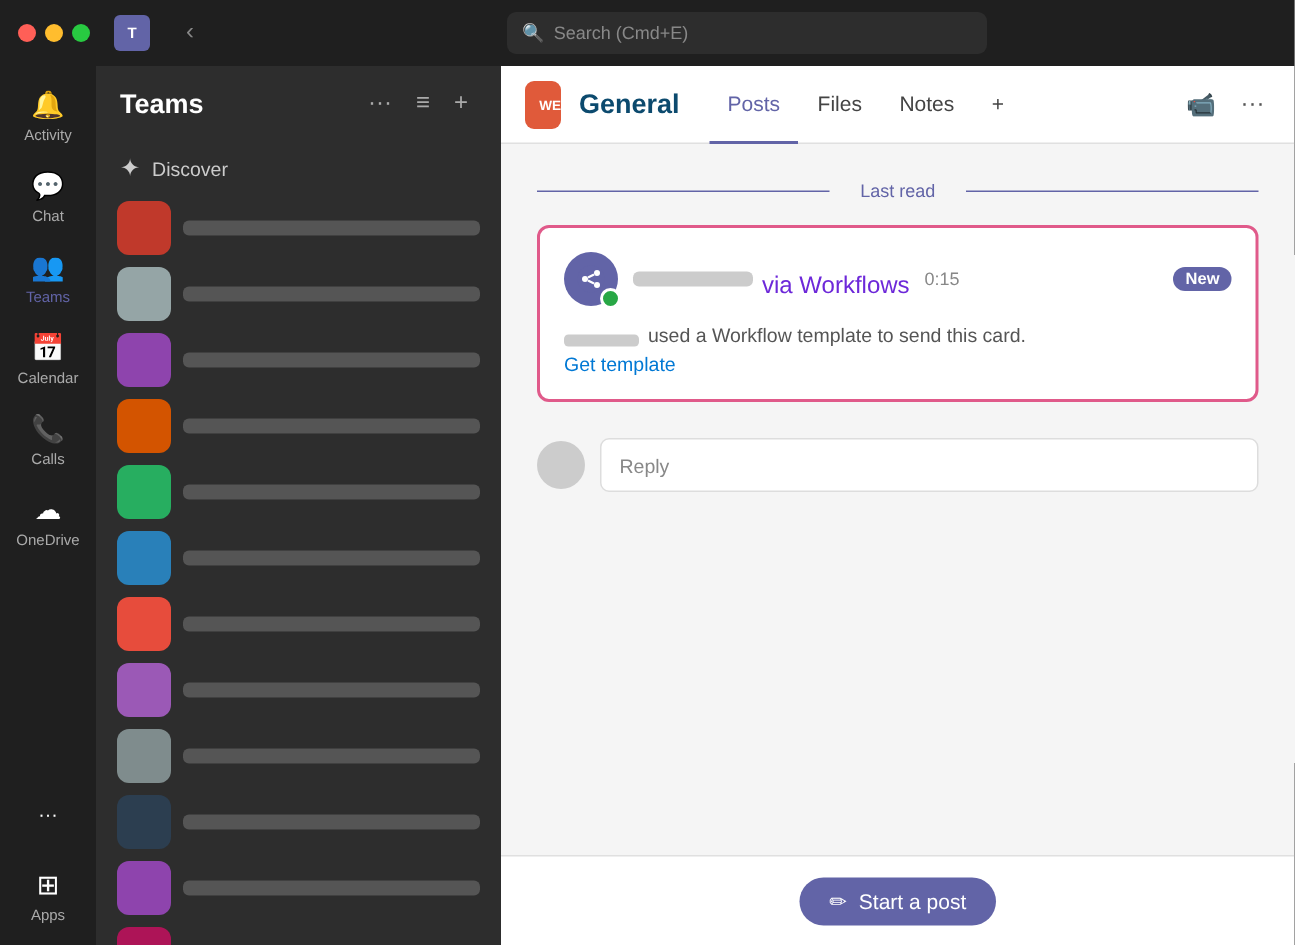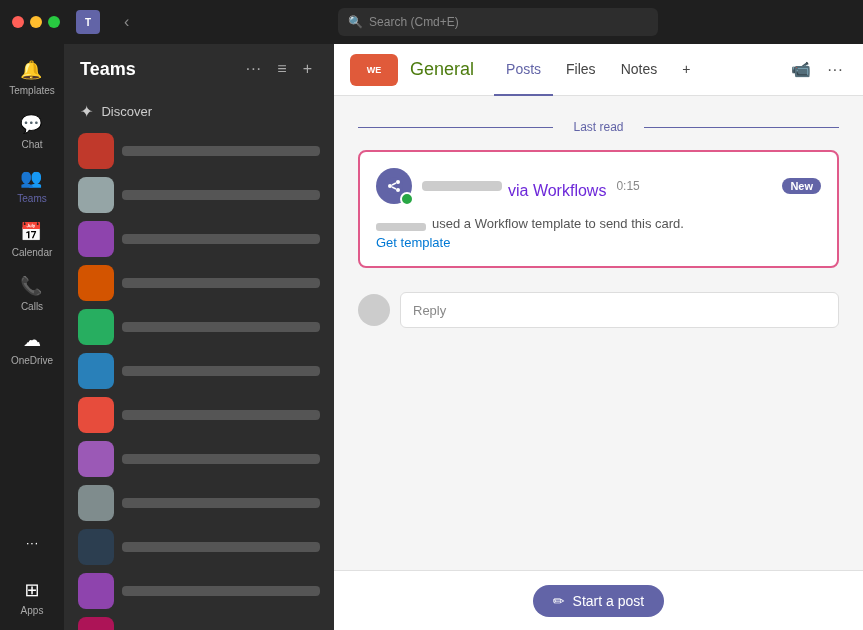--- a/index.html
+++ b/index.html
@@ -203,31 +203,31 @@
       height: 52px;
       background: #fff;
       display: flex;
       align-items: center;
       padding: 0 16px;
       gap: 12px;
       border-bottom: 1px solid #e0e0e0;
       flex-shrink: 0;
     }
     .channel-avatar-circle {
-      width: 48px; height: 32px;
+      width: 24px; height: 32px;
       border-radius: 6px;
       background: #e05a3a;
-      display: flex; align-items: center; justify-content: center;
+      display: flex; align-items: center; justify-content: flex-end;
       font-size: 9px; font-weight: 700; color: #fff;
       flex-shrink: 0;
     }
     .channel-name-header {
       font-size: 18px;
-      font-weight: 400;
-      color: #4d7c0f;
+      font-weight: 700;
+      color: #0c4a6e;
     }
     .channel-tabs {
       display: flex;
       align-items: center;
       gap: 1px;
       margin-left: 8px;
     }
     .channel-tab {
       padding: 0 12px;
       height: 52px;
@@ -442,21 +442,21 @@
     <span>🔍</span>
     <span>Search (Cmd+E)</span>
   </div>
 </div>
 
 <div class="main-layout">
 
   <div class="sidebar-icons">
     <div class="sidebar-icon-item">
       <div class="icon-shape">🔔</div>
-      <span class="icon-label">Templates</span>
+      <span class="icon-label">Activity</span>
     </div>
     <div class="sidebar-icon-item">
       <div class="icon-shape">💬</div>
       <span class="icon-label">Chat</span>
     </div>
     <div class="sidebar-icon-item active">
       <div class="icon-shape" style="color:#6264a7;">👥</div>
       <span class="icon-label" style="color:#6264a7;">Teams</span>
     </div>
     <div class="sidebar-icon-item">

